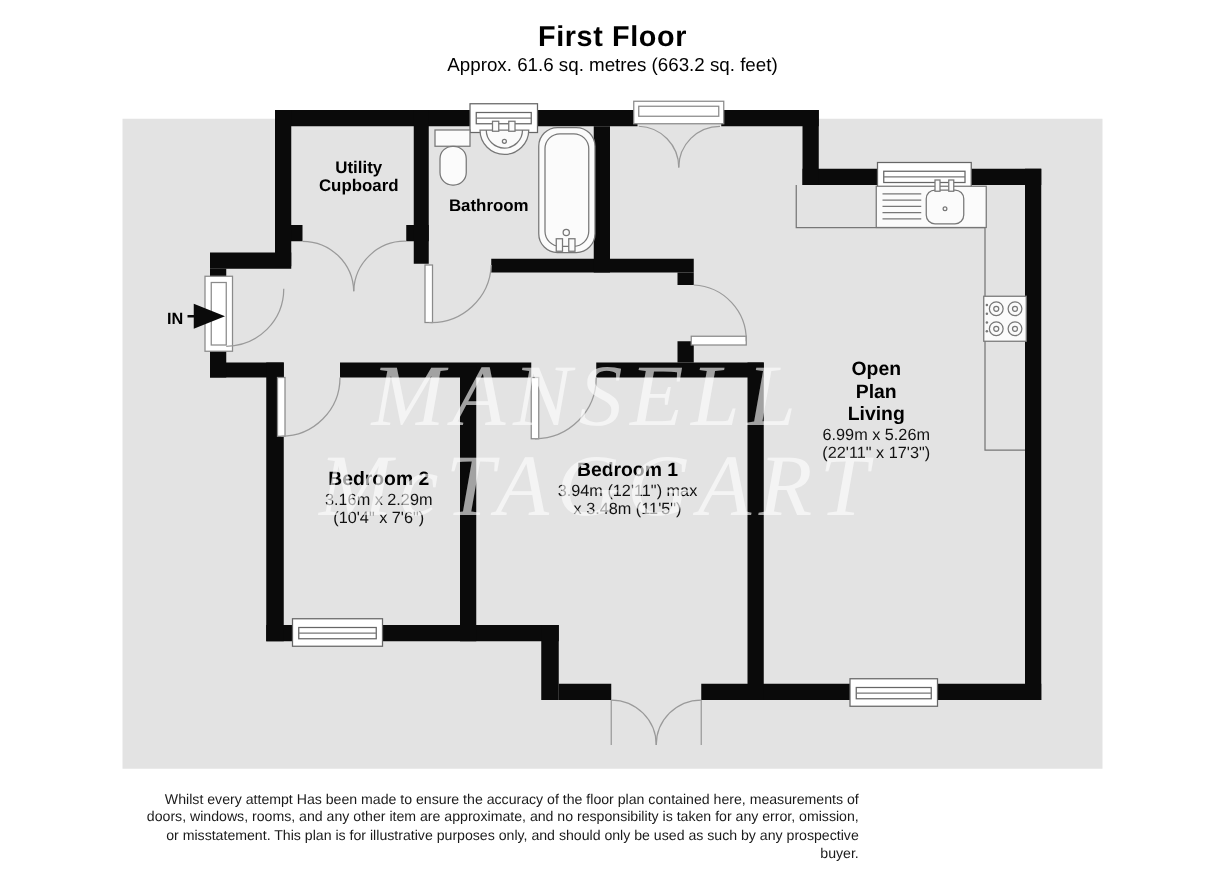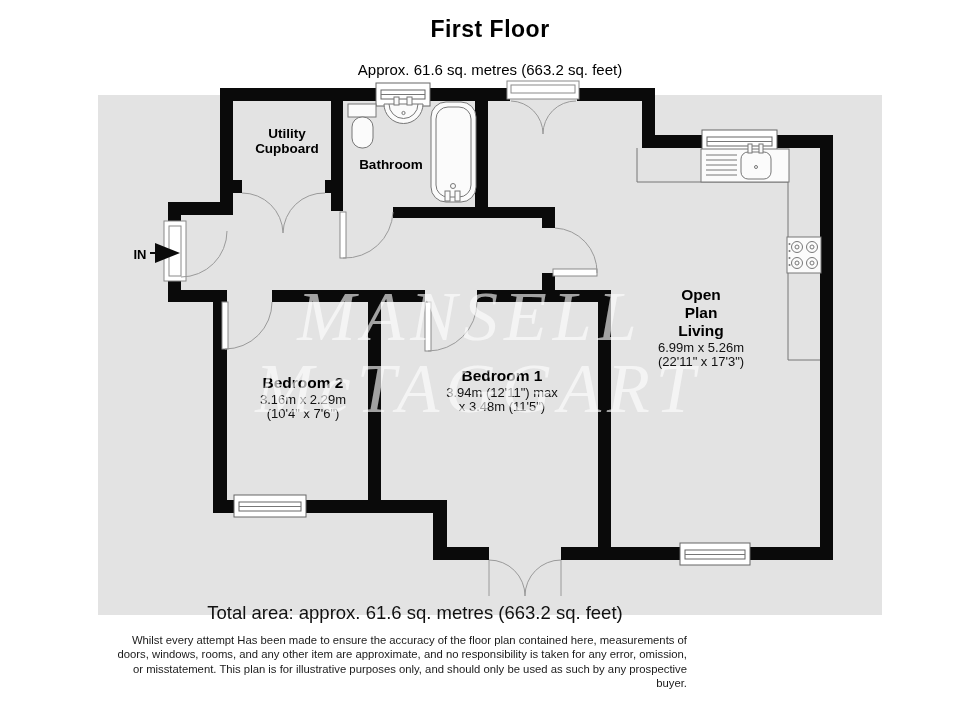--- a/index.html
+++ b/index.html
@@ -4,21 +4,21 @@
 <style>
   html,body{margin:0;padding:0;background:#ffffff;}
   #stage{
     position:relative;width:980px;height:712px;background:#ffffff;overflow:hidden;
     font-family:"Liberation Sans", sans-serif;
     border-radius:29px;
   }
   #plan-svg{position:absolute;left:0;top:0;width:980px;height:712px;}
   .hdr{position:absolute;left:0;width:980px;text-align:center;color:#000;}
   #title{top:16px;font-size:23px;font-weight:bold;letter-spacing:.5px;}
-  #subtitle{top:44px;font-size:15px;margin-top:17px;}
+  #subtitle{top:44px;font-size:15px;}
   #total-area{position:absolute;left:130px;top:602px;width:570px;text-align:center;
     font-size:18.5px;color:#111;z-index:3;}
   #disclaimer{position:absolute;left:115px;top:633px;width:572px;text-align:right;
     font-size:11.3px;line-height:14.4px;color:#1a1a1a;z-index:3;}
   .room-name{font-weight:bold;fill:#000;}
   .nm-lg{font-size:15.5px;}
   .nm-sm{font-size:13.5px;}
   .dims{font-size:13px;fill:#111;}
   .wall{fill:#0a0a0a;}
   .fix{fill:#fbfbfb;stroke:#777;stroke-width:1;}
@@ -221,21 +221,20 @@
       <text class="dims" x="701" y="352" text-anchor="middle">6.99m x 5.26m</text>
       <text class="dims" x="701" y="366" text-anchor="middle">(22'11" x 17'3")</text>
     </g>
 
     <g>
       <text id="watermark-1" x="470" y="340" font-size="70" text-anchor="middle">MANSELL</text>
       <text id="watermark-2" x="478" y="412" font-size="70" text-anchor="middle">McTAGGART</text>
     </g>
   </svg>
 
-  <div id="total-area">Total area: approx. 61.6 sq. metres (663.2 sq. feet)</div>
 
   <div id="disclaimer">
     <div>Whilst every attempt Has been made to ensure the accuracy of the floor plan contained here, measurements of</div>
     <div>doors, windows, rooms, and any other item are approximate, and no responsibility is taken for any error, omission,</div>
     <div>or misstatement. This plan is for illustrative purposes only, and should only be used as such by any prospective</div>
     <div>buyer.</div>
   </div>
 
 </div>
 

